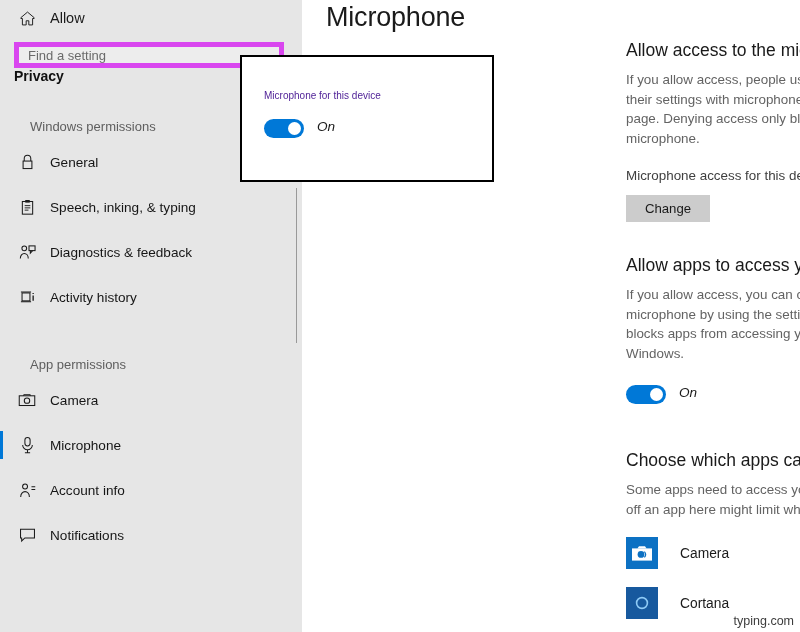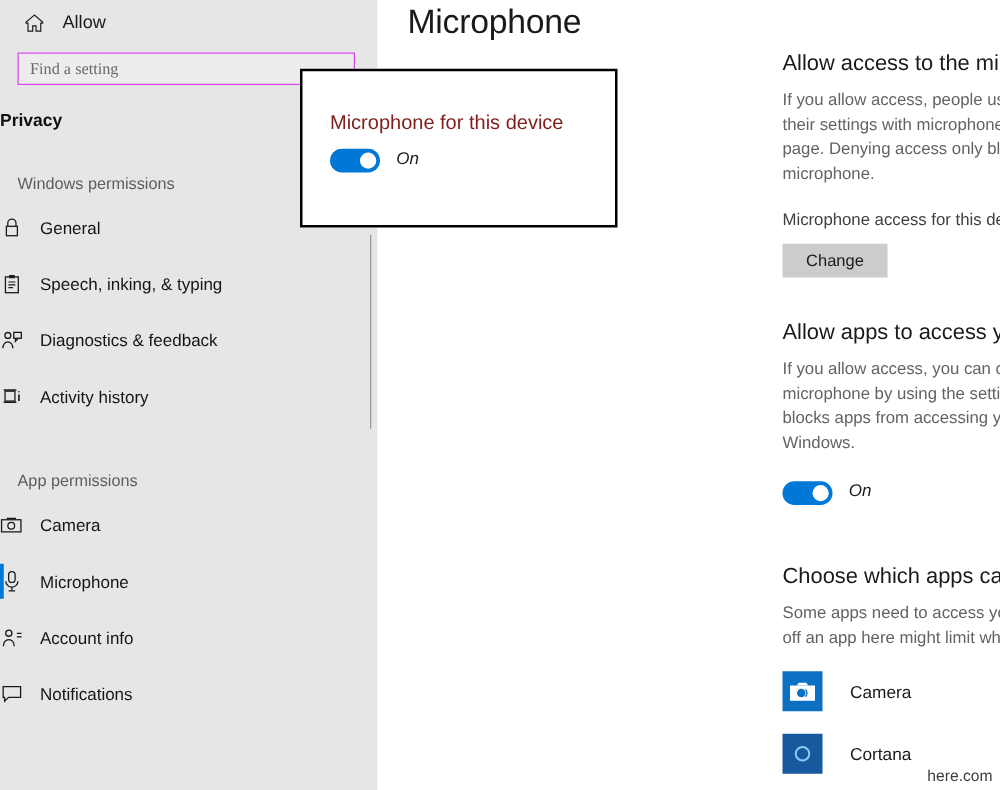--- a/index.html
+++ b/index.html
@@ -28,42 +28,41 @@
     margin-top: 2px;
   }
   .home-row .lbl { font-size: 14.5px; color: #1a1a1a; }
   .ico { width: 18px; height: 18px; display: inline-flex;
          align-items: center; justify-content: center; flex: 0 0 18px; }
   .ico svg { display: block; }
 
   .search-wrap { padding: 8px 18px 0 14px; }
   .search-box {
     height: 26px; background: #ededed;
-    border: 1px solid #d946ef;
+    border: 5px solid #d946ef;
     display: flex; align-items: center;
     padding: 0 9px;
     box-sizing: border-box;
-    font-family: Liberation Serif, serif;
   }
   .search-box .ph { font-size: 13px; color: #6a6a6a; }
 
   .section-head {
     font-size: 13px; color: #5e5e5e;
-    padding-left: 14px;
+    padding-left: 30px;
   }
   .privacy-title {
     font-size: 14px; font-weight: bold; color: #101010;
-    margin-top: 20px;
+    padding-left: 14px; 
   }
   .win-perm { margin-top: 35px; }
   .app-perm { margin-top: 43px; }
 
   .nav-item {
     display: flex; align-items: center; gap: 14px;
-    height: 34px; 
+    height: 34px; padding-left: 18px;
     position: relative; margin-top: 11px;
   }
   .nav-item .lbl { font-size: 13.6px; color: #161616; }
   .nav-item.selected::before {
     content: ""; position: absolute; left: 0; top: 3px;
     width: 3px; height: 28px; background: #0078d7;
   }
   .side-scroll {
     position: absolute; right: 5px; top: 188px;
     width: 1px; height: 155px; background: #999999;
@@ -145,21 +144,21 @@
   
   .popup {
     position: absolute; left: 240px; top: 55px;
     width: 254px; height: 127px;
     background: #ffffff;
     border: 2px solid #000000;
     box-sizing: border-box;
     z-index: 50;
   }
   .popup .p-title {
-    font-size: 16px; color: #7f1d1d;
+    font-size: 10px; color: #4c1d95;
     position: absolute; left: 22px; top: 33px;
   }
   .popup .toggle-row { position: absolute; left: 22px; top: 62px; }
 </style>
 </head>
 <body>
 
 <div class="app">
 
   <div class="sidebar">
@@ -317,21 +316,21 @@
         <span class="app-icon cortana">
           <svg width="20" height="20" viewBox="0 0 20 20">
               <circle cx="10" cy="10" r="5.4" fill="none" stroke="#8ecaf5" stroke-width="1.6"></circle>
             </svg>
         </span>
         <span class="app-name">Cortana</span>
 
       </div>
     </div>
 
-    <div class="watermark">here.com</div>
+    <div class="watermark">typing.com</div>
   </div>
 
   <div class="popup">
     <span class="p-title">Microphone for this device</span>
     <span class="toggle-row">
       <span class="toggle">
           <span class="knob"></span>
         </span>
       <span class="toggle-lbl">On</span>
     </span>

